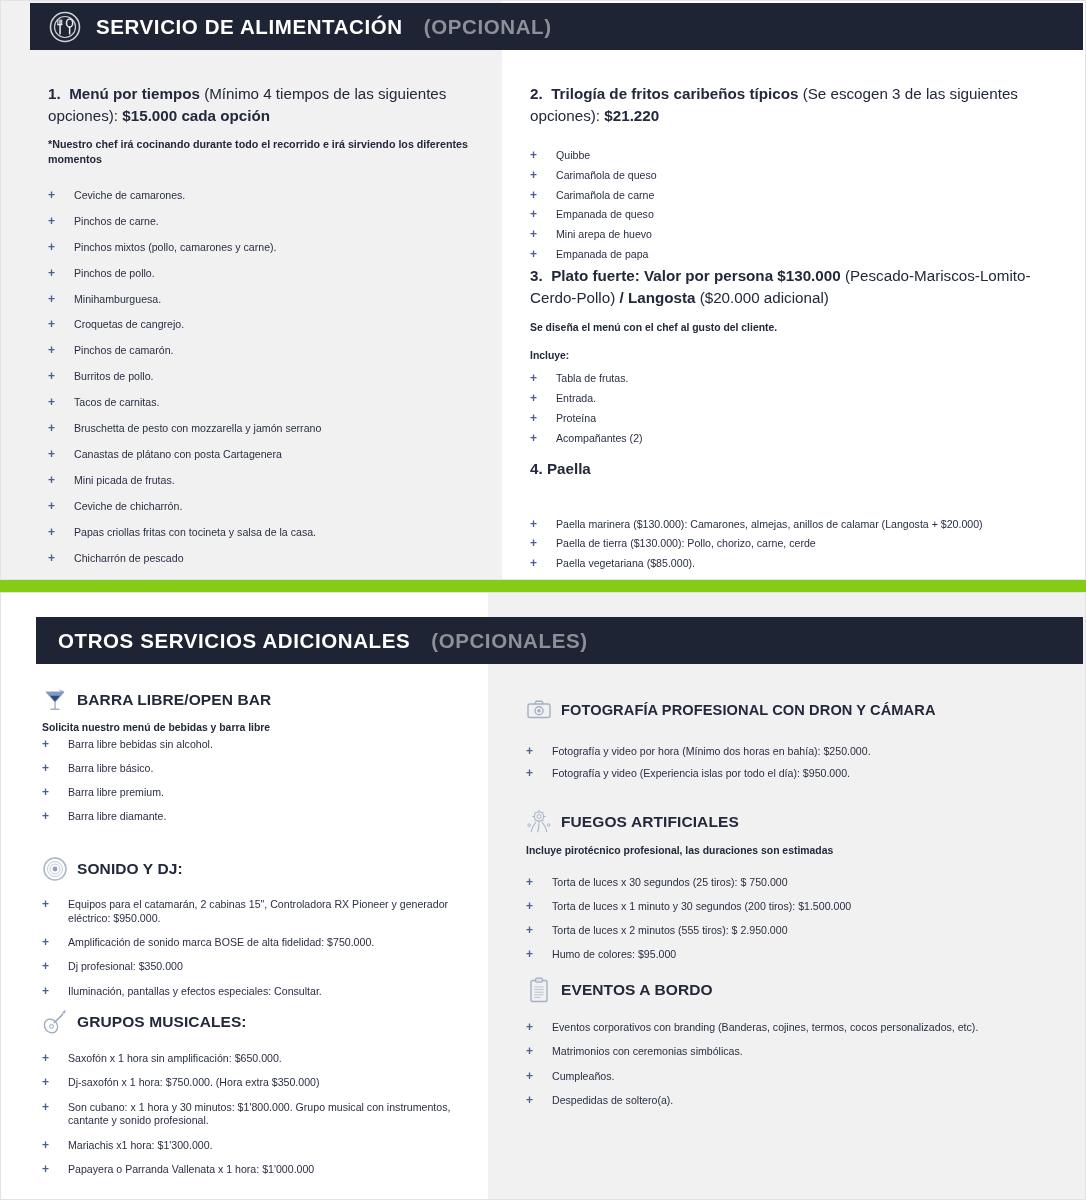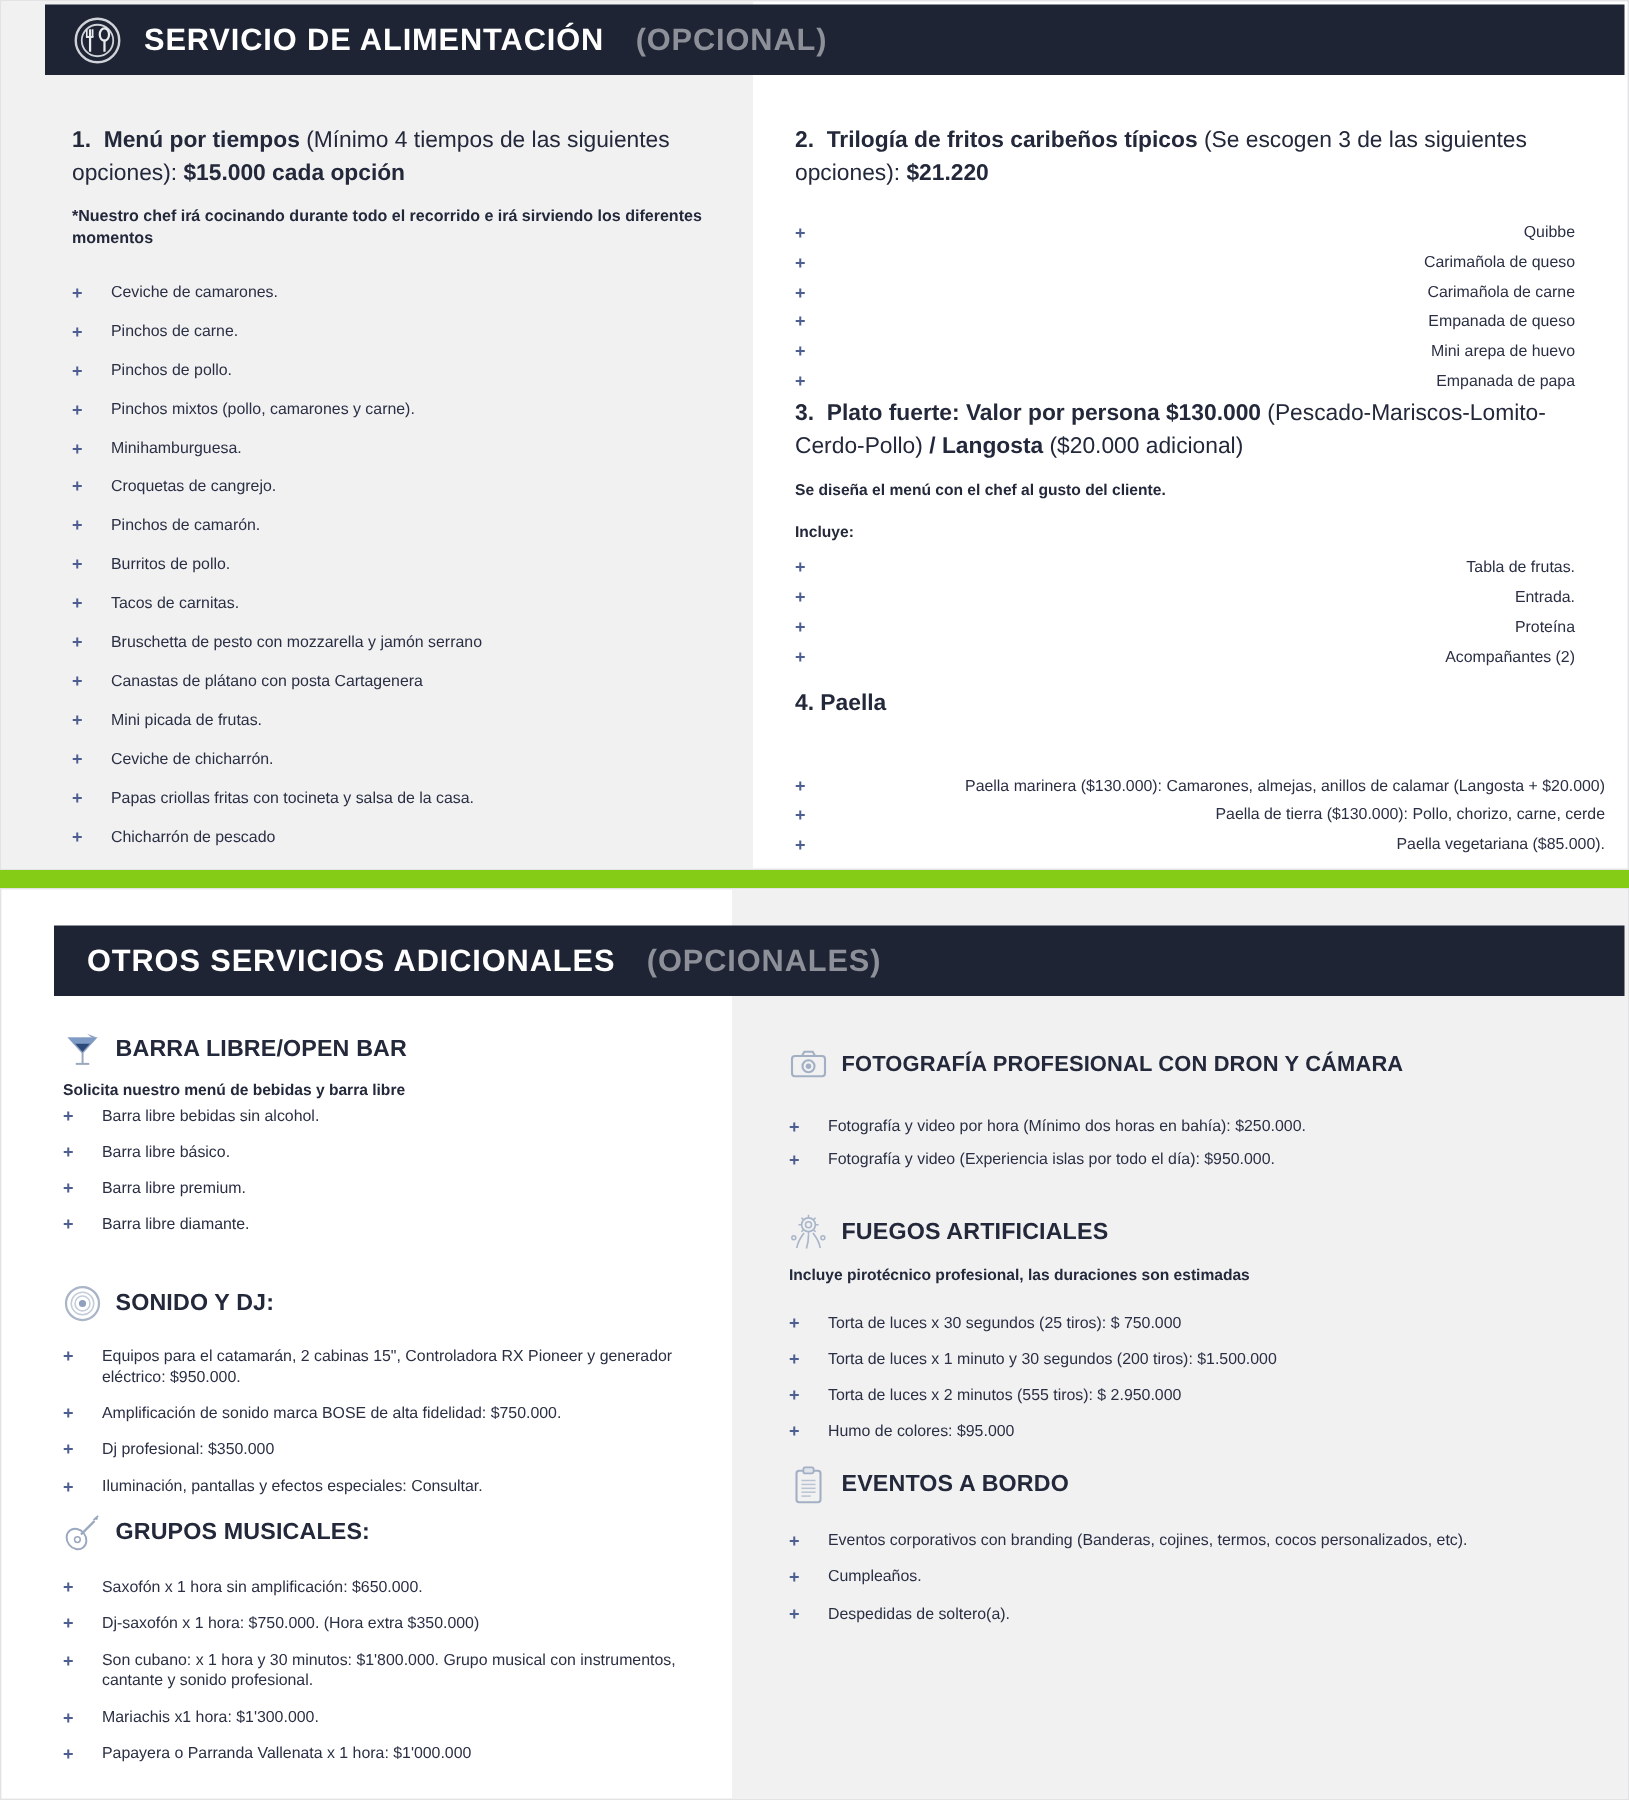--- a/index.html
+++ b/index.html
@@ -105,21 +105,21 @@
     content: "+";
     position: absolute;
     left: 0;
     top: -1px;
     color: #4d5e91;
     font-size: 12px;
     font-weight: 700;
   }
 
   ul.loose li  { margin-bottom: 12.2px; }
-  ul.tight li  { margin-bottom: 6px; text-align: right; }
+  ul.tight li  { margin-bottom: 6px; }
   ul.tight2 li { margin-bottom: 8.5px; }
   ul.tight3 li { margin-bottom: 10.5px; }
 
   
   .sub-head {
     display: flex;
     align-items: center;
     gap: 9px;
   }
   .sub-icon { width: 26px; height: 28px; flex: 0 0 auto; }
@@ -165,22 +165,22 @@
 
   <div class="block" style="left:48px; top:83px; width:430px;">
     <div class="num-head">
       <b>1.</b>&nbsp;
       <b>Menú por tiempos</b><span> (Mínimo 4 tiempos de las siguientes opciones): </span><b>$15.000 cada opción</b>
     </div>
     <div class="note">*Nuestro chef irá cocinando durante todo el recorrido e irá sirviendo los diferentes momentos</div>
     <ul class="plus loose" style="margin-top:22px;">
       <li>Ceviche de camarones.</li>
       <li>Pinchos de carne.</li>
+      <li>Pinchos mixtos (pollo, camarones y carne).</li>
       <li>Pinchos de pollo.</li>
-      <li>Pinchos mixtos (pollo, camarones y carne).</li>
       <li>Minihamburguesa.</li>
       <li>Croquetas de cangrejo.</li>
       <li>Pinchos de camarón.</li>
       <li>Burritos de pollo.</li>
       <li>Tacos de carnitas.</li>
       <li>Bruschetta de pesto con mozzarella y jamón serrano</li>
       <li>Canastas de plátano con posta Cartagenera</li>
       <li>Mini picada de frutas.</li>
       <li>Ceviche de chicharrón.</li>
       <li>Papas criollas fritas con tocineta y salsa de la casa.</li>
@@ -367,18 +367,19 @@
           <line x1="8.3" y1="13.6" x2="17.7" y2="13.6" stroke="#b9c3d2" stroke-width="1"></line>
           <line x1="8.3" y1="16.2" x2="17.7" y2="16.2" stroke="#b9c3d2" stroke-width="1"></line>
           <line x1="8.3" y1="18.8" x2="17.7" y2="18.8" stroke="#b9c3d2" stroke-width="1"></line>
           <line x1="8.3" y1="21.4" x2="14.5" y2="21.4" stroke="#b9c3d2" stroke-width="1"></line>
         </svg>
       </span>
       <span class="sub-title">EVENTOS A BORDO</span>
     </div>
     <ul class="plus tight3" style="margin-top:17px;">
       <li>Eventos corporativos con branding (Banderas, cojines, termos, cocos personalizados, etc).</li>
+      <li>Matrimonios con ceremonias simbólicas.</li>
       <li>Cumpleaños.</li>
       <li>Despedidas de soltero(a).</li>
     </ul>
   </div>
 
 </div>
 
 </body></html>

